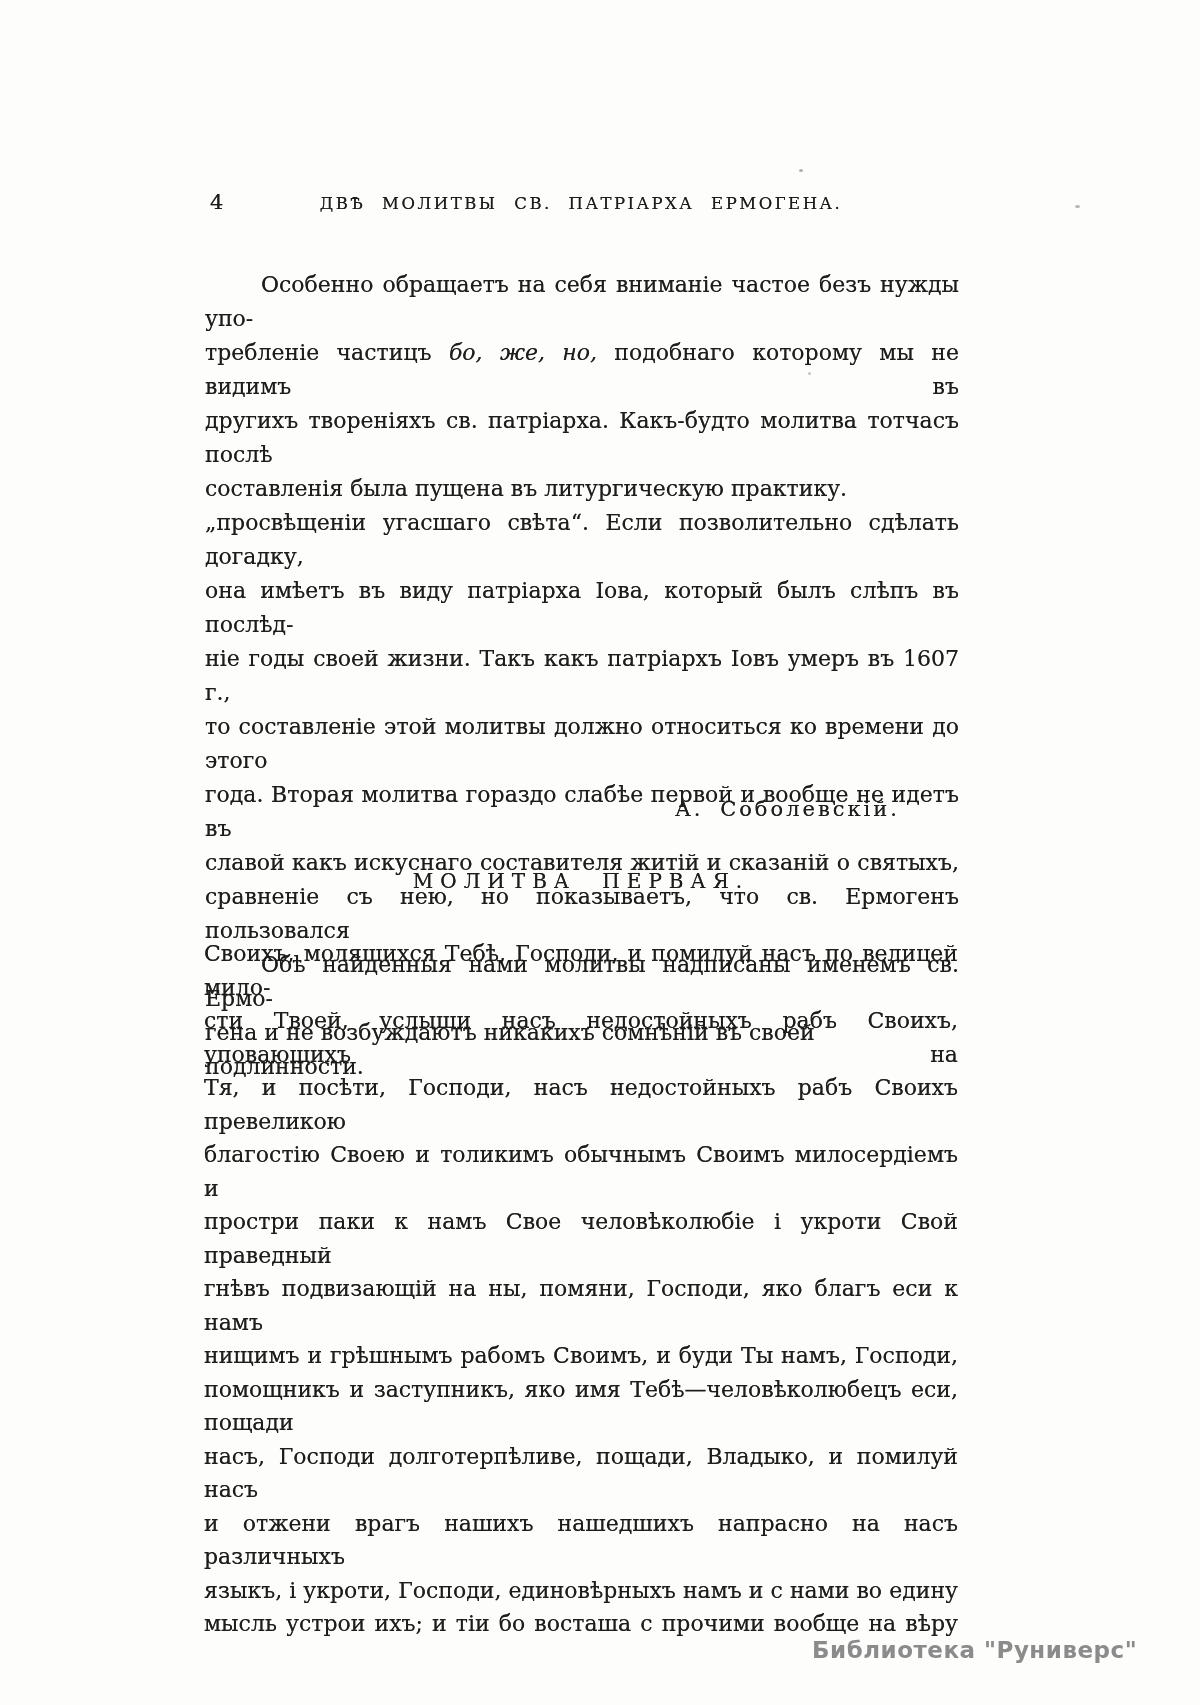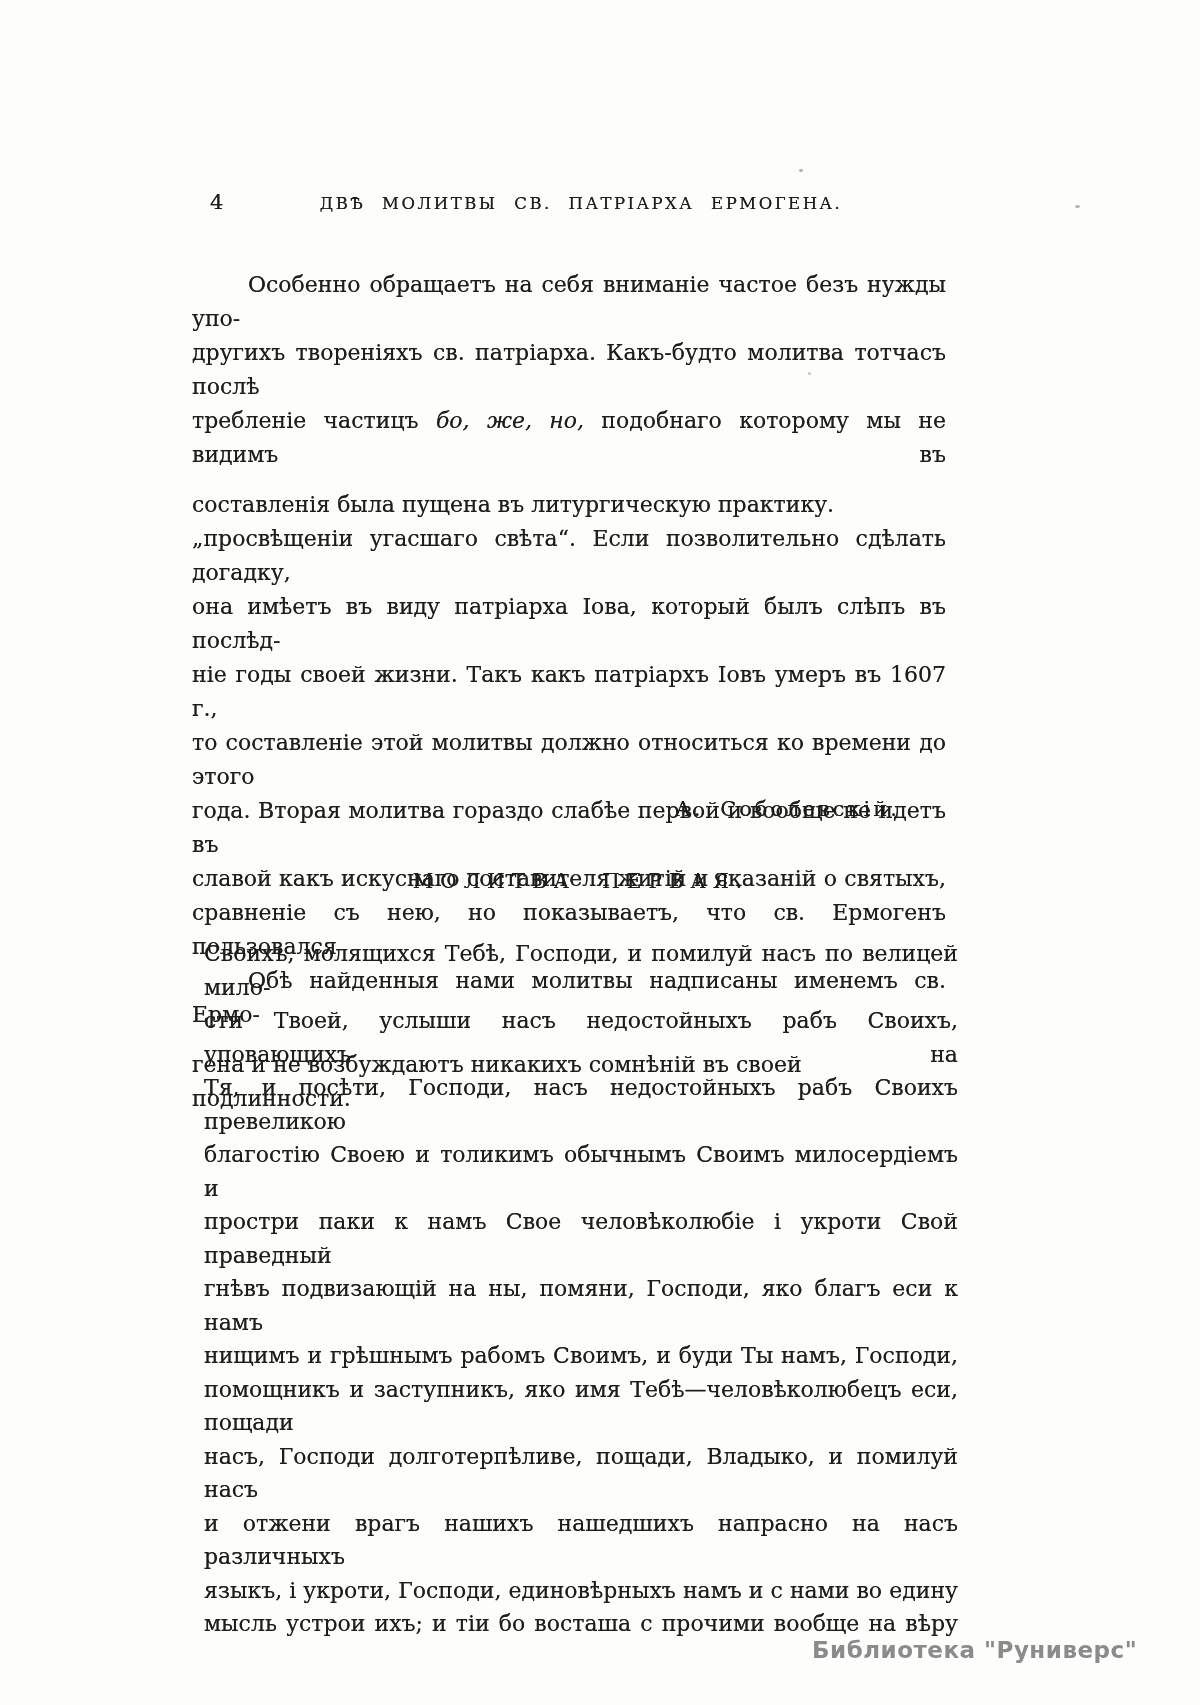--- a/index.html
+++ b/index.html
@@ -18,32 +18,32 @@
   .pagenum{
     position:absolute;left:6px;top:-2px;font-size:21px;
     text-shadow:0 0 0.5px rgba(25,25,25,.75);
   }
   .rtitle{
     text-align:center;font-size:16.5px;letter-spacing:2.5px;word-spacing:9px;
     padding-top:2px;
     text-shadow:0 0 0.5px rgba(25,25,25,.75);
   }
   .intro{
-    position:absolute;left:192px;top:268px;width:754px;
+    position:absolute;left:205px;top:268px;width:754px;
     font-size:22px;line-height:34px;
   }
   .prayer{
     position:absolute;left:204px;top:937px;width:754px;
     font-size:22px;line-height:33.5px;
   }
   .tline{
     text-shadow:0 0 0.6px rgba(25,25,25,.7);
   }
   .tline.just{text-align:justify;text-align-last:justify;}
-  .tline.left{text-align:left;margin-top:16px;}
+  .tline.left{text-align:left;}
   .tline.ind{text-indent:56px;}
   .it{font-style:italic;}
   .signature{
     position:absolute;left:204px;top:797px;width:754px;
     box-sizing:border-box;padding-right:58px;
     text-align:right;font-size:21px;letter-spacing:3px;word-spacing:7px;
     text-shadow:0 0 0.5px rgba(25,25,25,.75);
   }
   .section-title{
     position:absolute;left:204px;top:869px;width:754px;
@@ -67,22 +67,22 @@
 <div class="page">
 
   <div class="running-head">
     <span class="pagenum">4</span>
     <div class="rtitle">ДВѢ МОЛИТВЫ СВ. ПАТРІАРХА ЕРМОГЕНА.</div>
   </div>
 
   <div class="intro">
       <div>
         <div class="tline just ind"><span>Особенно обращаетъ на себя вниманіе частое безъ нужды упо-</span></div>
+        <div class="tline just"><span>требленіе частицъ </span><span class="it">бо, же, но,</span><span> подобнаго которому мы не видимъ въ</span></div>
         <div class="tline just"><span>другихъ твореніяхъ св. патріарха. Какъ-будто молитва тотчасъ послѣ</span></div>
-        <div class="tline just"><span>требленіе частицъ </span><span class="it">бо, же, но,</span><span> подобнаго которому мы не видимъ въ</span></div>
         <div class="tline left"><span>составленія была пущена въ литургическую практику.</span></div>
       </div>
       <div>
         <div class="tline just"><span>„просвѣщеніи угасшаго свѣта“. Если позволительно сдѣлать догадку,</span></div>
         <div class="tline just"><span>она имѣетъ въ виду патріарха Іова, который былъ слѣпъ въ послѣд-</span></div>
         <div class="tline just"><span>ніе годы своей жизни. Такъ какъ патріархъ Іовъ умеръ въ 1607 г.,</span></div>
         <div class="tline just"><span>то составленіе этой молитвы должно относиться ко времени до этого</span></div>
         <div class="tline just"><span>года. Вторая молитва гораздо слабѣе первой и вообще не идетъ въ</span></div>
         <div class="tline just"><span>славой какъ искуснаго составителя житій и сказаній о святыхъ,</span></div>
         <div class="tline just"><span>сравненіе съ нею, но показываетъ, что св. Ермогенъ пользовался</span></div>

